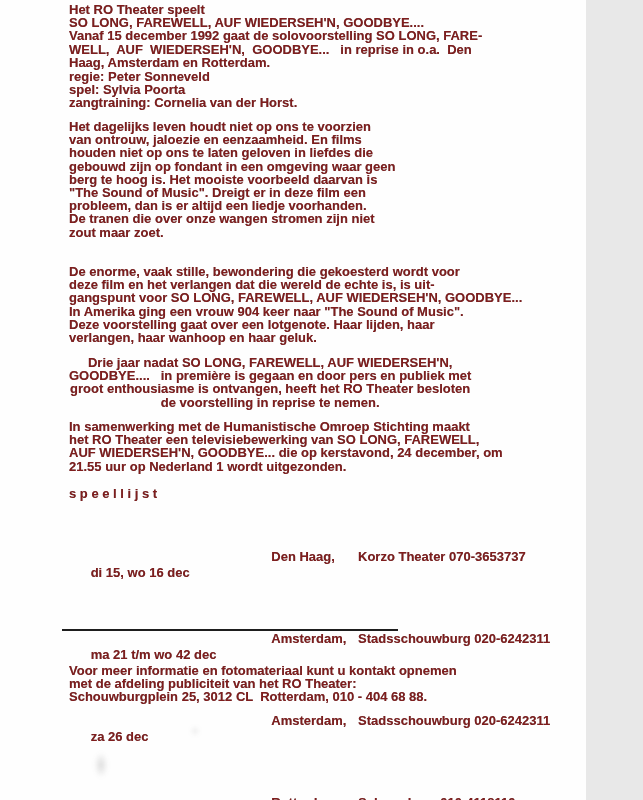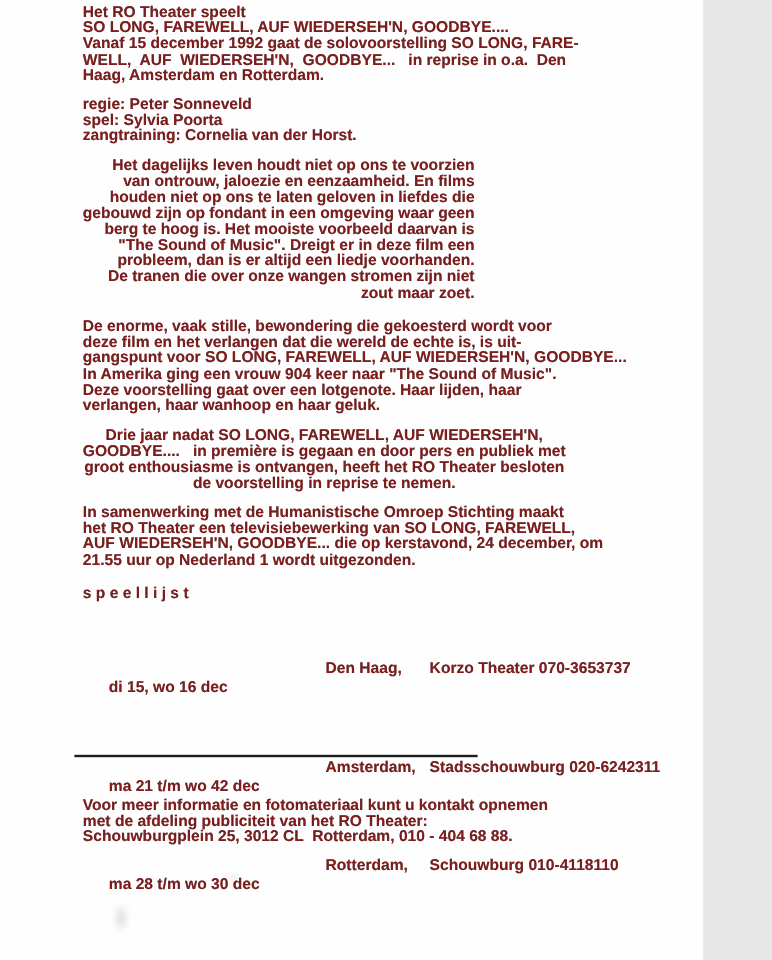--- a/index.html
+++ b/index.html
@@ -58,25 +58,25 @@
 <body>
 
 <div class="page">
 
   <div class="block" style="top: 3px;">Het RO Theater speelt
 SO LONG, FAREWELL, AUF WIEDERSEH'N, GOODBYE....
 Vanaf 15 december 1992 gaat de solovoorstelling SO LONG, FARE-
 WELL,  AUF  WIEDERSEH'N,  GOODBYE...   in reprise in o.a.  Den
 Haag, Amsterdam en Rotterdam.</div>
 
-  <div class="block" style="top: 80px;">regie: Peter Sonneveld
+  <div class="block" style="top: 70px;">regie: Peter Sonneveld
 spel: Sylvia Poorta
 zangtraining: Cornelia van der Horst.</div>
 
-  <div class="block" style="top: 131px; text-align: right;">Het dagelijks leven houdt niet op ons te voorzien
+  <div class="block" style="top: 120px;">Het dagelijks leven houdt niet op ons te voorzien
 van ontrouw, jaloezie en eenzaamheid. En films
 houden niet op ons te laten geloven in liefdes die
 gebouwd zijn op fondant in een omgeving waar geen
 berg te hoog is. Het mooiste voorbeeld daarvan is
 "The Sound of Music". Dreigt er in deze film een
 probleem, dan is er altijd een liedje voorhanden.
 De tranen die over onze wangen stromen zijn niet
 zout maar zoet.</div>
 
   <div class="block" style="top: 265px;">De enorme, vaak stille, bewondering die gekoesterd wordt voor
@@ -99,20 +99,23 @@
   <div class="block" style="top: 487px;">s p e e l l i j s t</div>
 
   <div class="block" style="top: 510px;">
     <div class="schedule-row">
       <span class="col col-date">di 15, wo 16 dec</span><span class="col col-city">Den Haag,</span><span class="col col-venue">Korzo Theater 070-3653737</span>
     </div>
     <div class="schedule-row">
       <span class="col col-date">ma 21 t/m wo 42 dec</span><span class="col col-city">Amsterdam,</span><span class="col col-venue">Stadsschouwburg 020-6242311</span>
     </div>
     <div class="schedule-row">
+      <span class="col col-date">za 26 dec</span><span class="col col-city">Amsterdam,</span><span class="col col-venue">Stadsschouwburg 020-6242311</span>
+    </div>
+    <div class="schedule-row">
       <span class="col col-date">ma 28 t/m wo 30 dec</span><span class="col col-city">Rotterdam,</span><span class="col col-venue">Schouwburg 010-4118110</span>
     </div>
     
     
     
     
   </div>
 
   <div class="rule"></div>
 

